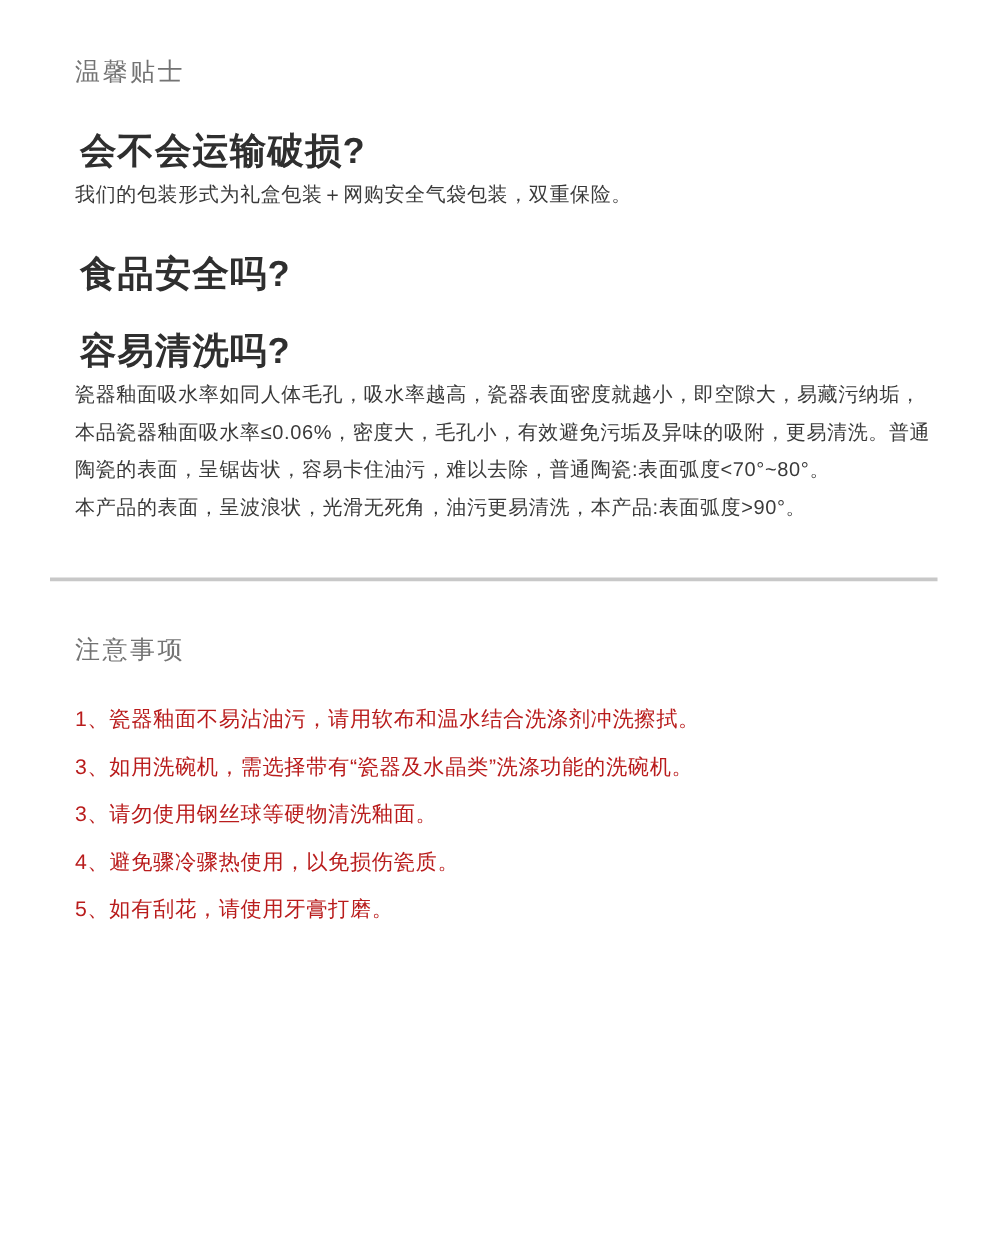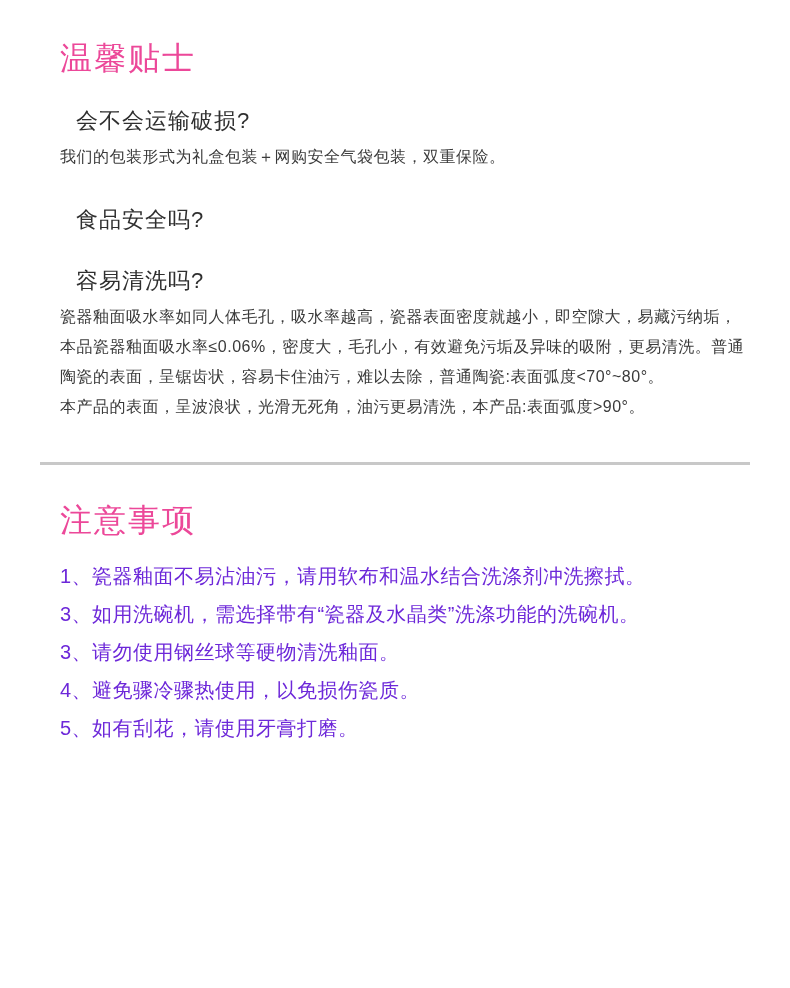--- a/index.html
+++ b/index.html
@@ -14,55 +14,55 @@
     background: #ffffff;
     box-sizing: border-box;
     overflow: hidden;
     color: #333333;
   }
   .content {
     padding: 0 44px 0 60px;
     box-sizing: border-box;
   }
   .block-title {
-    font-size: 32px;
+    font-size: 20px;
     font-weight: 400;
-    color: #ec4899;
+    color: #737373;
     letter-spacing: 2px;
     line-height: 30px;
     margin: 0;
   }
   .tips-title { padding-top: 43px; }
   .qa-block { margin-top: 35px; }
   .qa-question {
-    font-size: 22px;
-    font-weight: 400;
+    font-size: 29px;
+    font-weight: 700;
     color: #2f2f2f;
     line-height: 26px;
-    margin: 0 0 8px 16px;
+    margin: 0 0 8px 4px;
     letter-spacing: 1px;
   }
   .qa-answer {
     font-size: 16px;
     color: #3a3a3a;
     line-height: 30px;
     margin: 0;
     letter-spacing: 0.5px;
   }
   .divider {
     border: none;
     height: 3px;
     background: #c8c8c8;
     margin: 40px 40px 0 40px;
   }
   .notice-title { padding-top: 40px; }
   .notice-list { margin-top: 22px; }
   .notice-item {
-    font-size: 20px;
-    color: #6d28d9;
+    font-size: 17px;
+    color: #b91c1c;
     line-height: 38px;
     margin: 0;
     letter-spacing: 0.5px;
   }
 </style>
 </head>
 <body>
 
 <div class="page">
   <div class="content">

